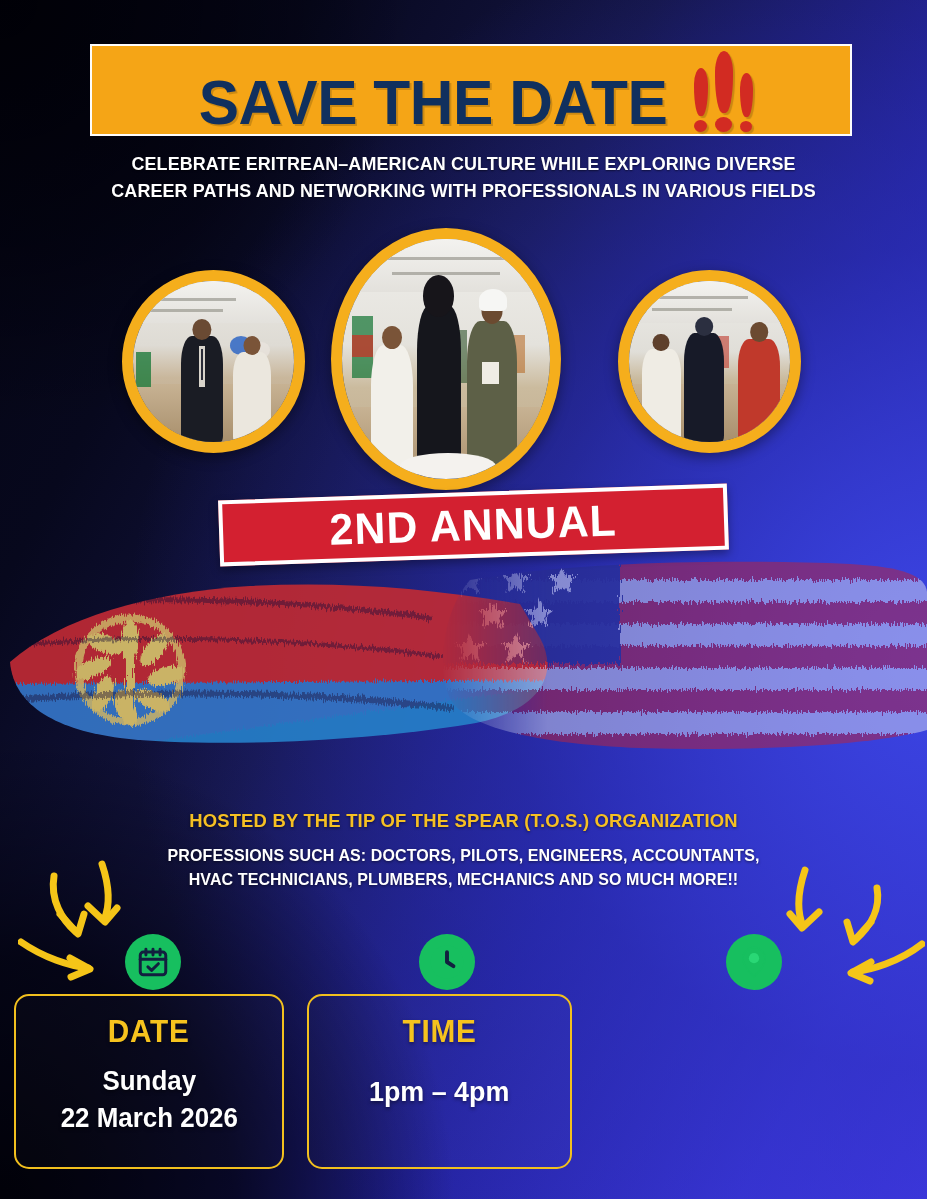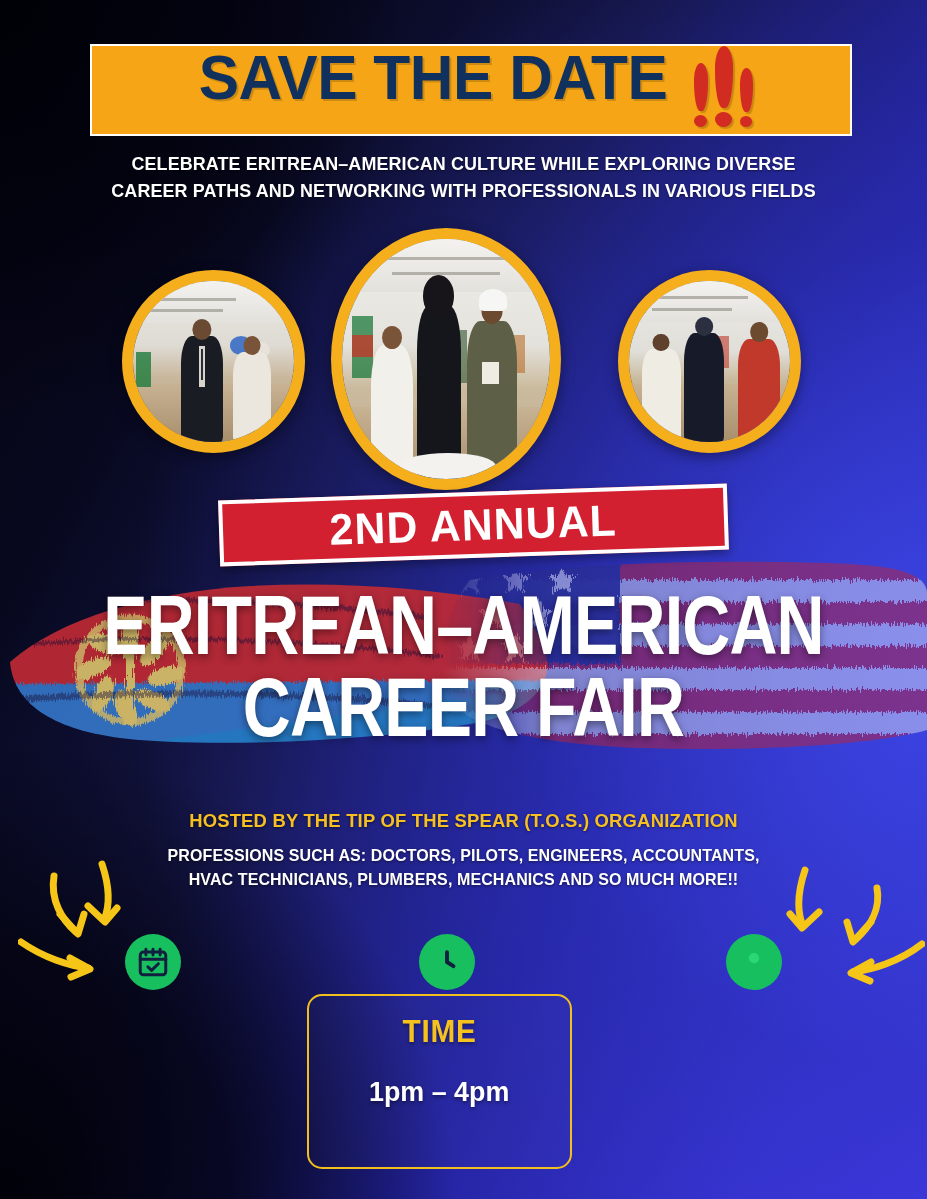--- a/index.html
+++ b/index.html
@@ -30,21 +30,21 @@
     z-index:0;
   }
 
   .layer { position:absolute; z-index:3; }
 
   
   #header-banner {
     left:90px; top:44px; width:762px; height:92px;
     background:#F5A516;
     border:2px solid #fdfdfd;
-    display:flex; align-items:flex-start; justify-content:center;
+    display:flex; align-items:flex-end; justify-content:center;
     gap:16px;
     z-index:5;
   }
   #header-title {
     font-size:63px; font-weight:700; letter-spacing:-0.5px;
     color:#10305e;
     font-family:"Liberation Sans", sans-serif;
     transform:scaleX(0.96);
     text-shadow:2px 2px 0 rgba(0,0,0,0.16);
     white-space:nowrap;
@@ -386,24 +386,20 @@
         </div>
       </div>
     </div>
 
   </div>
 
   <div id="annual-banner" class="layer">
     <span id="annual-text">2ND ANNUAL</span>
   </div>
 
-  <div id="main-title" class="layer">
-    <span class="tl tl1">ERITREAN–AMERICAN</span>
-    <span class="tl tl2">CAREER FAIR</span>
-  </div>
 
   <div id="hosted" class="layer">HOSTED BY THE TIP OF THE SPEAR (T.O.S.) ORGANIZATION</div>
   <div id="professions" class="layer">
     <div>PROFESSIONS SUCH AS: DOCTORS, PILOTS, ENGINEERS, ACCOUNTANTS,</div>
     <div>HVAC TECHNICIANS, PLUMBERS, MECHANICS AND SO MUCH MORE!!</div>
   </div>
 
   <div id="arrows-left" class="layer">
     <svg width="150" height="125" viewBox="0 0 150 125" fill="none" stroke="#F5C518" stroke-width="7" stroke-linecap="round" stroke-linejoin="round">
       <path d="M3,84 C26,100 52,108 70,110"></path>
@@ -443,20 +439,27 @@
   </div>
 
   <div class="info-icon" id="icon-loc">
     <svg width="34" height="34" viewBox="0 0 24 24">
       <path d="M12 1.8 C7.6 1.8 4.2 5.2 4.2 9.6 C4.2 15.4 12 22.4 12 22.4 C12 22.4 19.8 15.4 19.8 9.6 C19.8 5.2 16.4 1.8 12 1.8 Z" fill="#ffffff" opacity="0.0"></path>
       <path d="M12 1.8 C7.6 1.8 4.2 5.2 4.2 9.6 C4.2 15.4 12 22.4 12 22.4 C12 22.4 19.8 15.4 19.8 9.6 C19.8 5.2 16.4 1.8 12 1.8 Z" fill="#17BF5F" stroke="#17BF5F" stroke-width="1"></path>
       <circle cx="12" cy="9.3" r="3.6" fill="#2bd978" opacity="0.9"></circle>
     </svg>
   </div>
 
+  <div class="info-card" id="card-date">
+    <div class="card-heading">DATE</div>
+    <div class="card-body">
+      <span class="ln">Sunday</span>
+      <span class="ln">22 March 2026</span>
+    </div>
+  </div>
 
   <div class="info-card" id="card-time">
     <div class="card-heading">TIME</div>
     <div class="card-body">
       <span class="ln">1pm – 4pm</span>
     </div>
   </div>
 
 
 </div>

